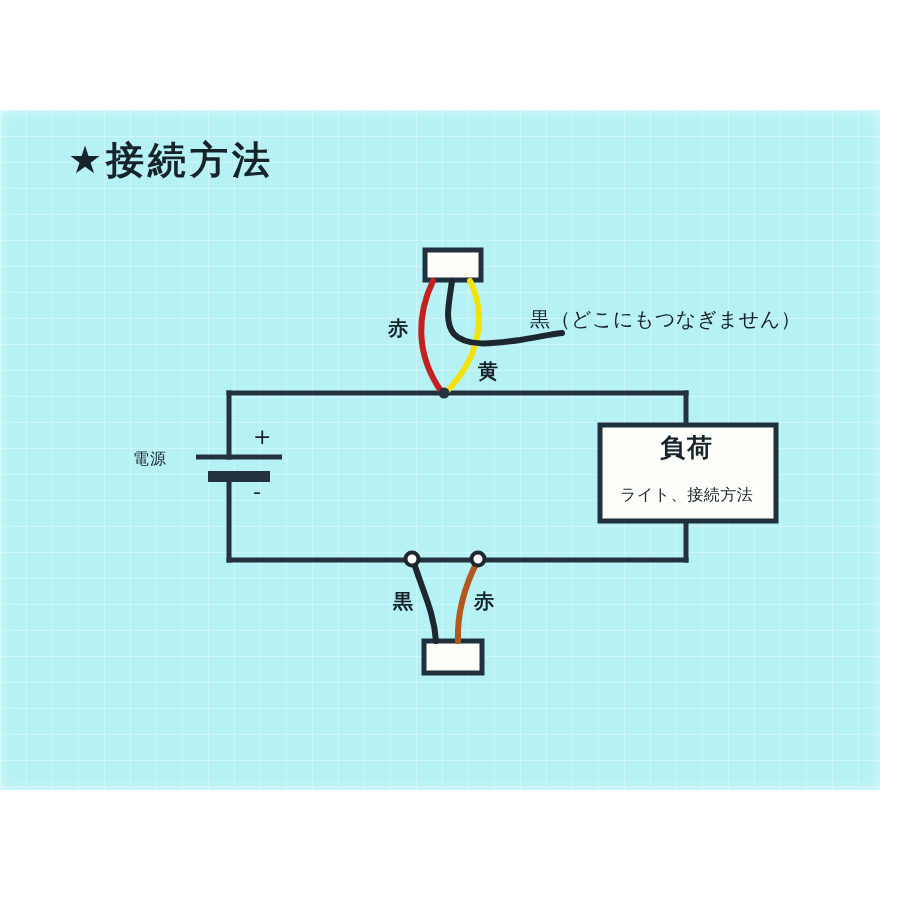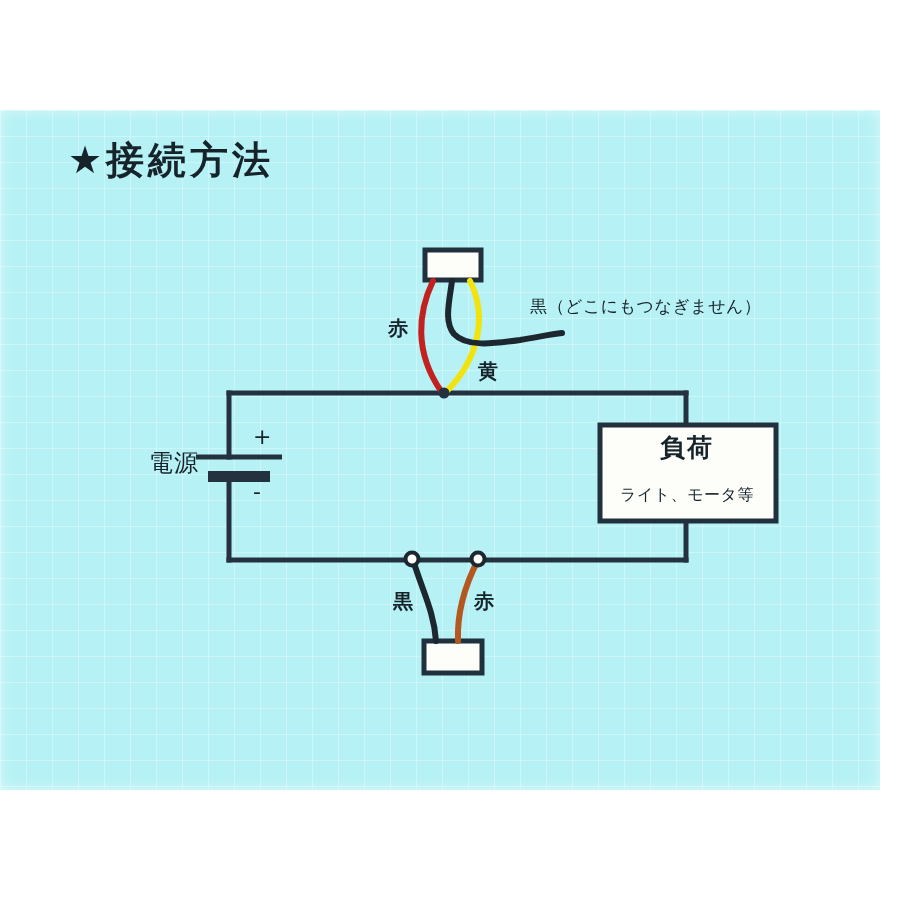--- a/index.html
+++ b/index.html
@@ -53,24 +53,24 @@
     line-height: 1.1;
   }
   #title {
     left: 68px;
     top: 140px;
     font-size: 38px;
     font-weight: 700;
     letter-spacing: 4px;
   }
   #lbl-top-connector { left: 358px; top: 212px; font-size: 19px; letter-spacing: 0.5px; }
-  #lbl-black-note    { left: 530px; top: 297px; font-size: 17px; letter-spacing: 0.5px; text-align: center; }
+  #lbl-black-note    { left: 530px; top: 308px; font-size: 20px; letter-spacing: 0.5px; text-align: center; }
   #lbl-red-top       { left: 388px; top: 317px; font-size: 20px; font-weight: 600; }
   #lbl-yellow-top    { left: 478px; top: 360px; font-size: 20px; font-weight: 600; }
-  #lbl-power         { left: 149px; top: 450px; font-size: 24px; letter-spacing: 1px; }
+  #lbl-power         { left: 133px; top: 450px; font-size: 16px; letter-spacing: 1px; }
   #lbl-plus          { left: 253px; top: 425px; font-size: 22px; font-weight: 500; }
   #lbl-minus         { left: 253px; top: 480px; font-size: 22px; font-weight: 500; }
   #lbl-load          { left: 660px; top: 434px; font-size: 25px; font-weight: 700; letter-spacing: 2px; text-align: right; }
   #lbl-load-sub      { left: 620px; top: 486px; font-size: 16px; letter-spacing: 0.5px; }
   #lbl-black-bottom  { left: 393px; top: 590px; font-size: 20px; font-weight: 600; }
   #lbl-red-bottom    { left: 474px; top: 590px; font-size: 20px; font-weight: 600; }
   #lbl-bottom-connector { left: 358px; top: 681px; font-size: 19px; letter-spacing: 0.5px; }
 </style>
 </head>
 <body>
@@ -135,20 +135,20 @@
   <div class="lbl" id="lbl-yellow-top">黄</div>
 
   <div class="lbl" id="lbl-power">電源</div>
 
   <div class="lbl" id="lbl-plus">+</div>
 
   <div class="lbl" id="lbl-minus">-</div>
 
   <div class="lbl" id="lbl-load">負荷</div>
 
-  <div class="lbl" id="lbl-load-sub">ライト、モータ等</div>
+  <div class="lbl" id="lbl-load-sub">ライト、接続方法</div>
 
   <div class="lbl" id="lbl-black-bottom">黒</div>
 
   <div class="lbl" id="lbl-red-bottom">赤</div>
 
 
 </div>
 
 </body></html>

